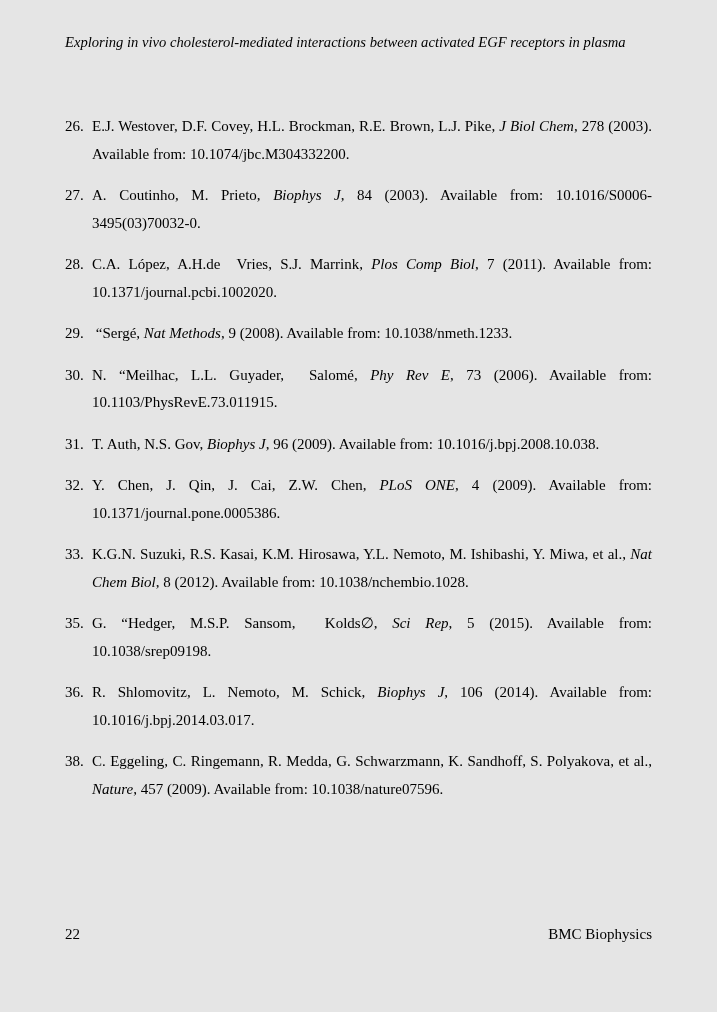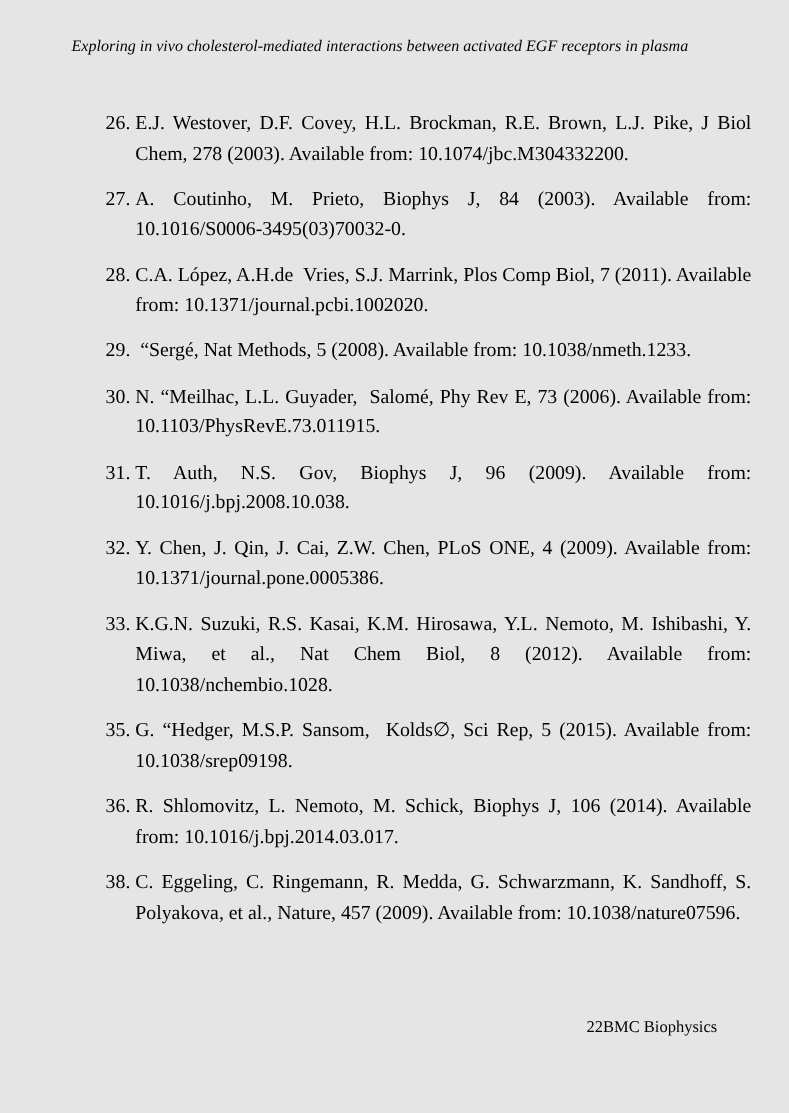--- a/index.html
+++ b/index.html
@@ -17,46 +17,45 @@
     left: 65px;
     top: 32px;
     width: 600px;
     font-style: italic;
     font-size: 14.6px;
     line-height: 21px;
   }
   .ref-list {
     position: absolute;
     left: 65px;
-    top: 98px;
+    top: 113px;
     width: 587px;
-    font-size: 18px;
+    font-size: 15px;
     line-height: 27.5px;
-    margin-left: 31px;
   }
   .ref {
     position: relative;
     padding-left: 27px;
     margin: 0 0 14px 0;
     text-align: justify;
   }
   .ref:last-child { margin-bottom: 0; }
   .ref-num {
     position: absolute;
     left: 0;
     top: 0;
   }
-  .jrnl { }
+  .jrnl { font-style: italic; }
   .page-footer {
     position: absolute;
     left: 65px;
     top: 925px;
     width: 587px;
     display: flex;
-    justify-content: flex-end;
+    justify-content: space-between;
     font-size: 15px;
     line-height: 18px;
   }
 </style>
 </head>
 <body>
 
 <div class="page">
 
   <div class="running-head">
@@ -64,21 +63,21 @@
   </div>
 
   <div class="ref-list">
 
     <div class="ref"><span class="ref-num">26.</span><span>E.J. Westover, D.F. Covey, H.L. Brockman, R.E. Brown, L.J. Pike, </span><span class="jrnl">J Biol Chem</span><span>, 278 (2003).  Available from: 10.1074/jbc.M304332200.</span></div>
 
     <div class="ref"><span class="ref-num">27.</span><span>A. Coutinho, M. Prieto, </span><span class="jrnl">Biophys J</span><span>, 84 (2003).  Available from: 10.1016/S0006-3495(03)70032-0.</span></div>
 
     <div class="ref"><span class="ref-num">28.</span><span>C.A. López, A.H.de&nbsp; Vries, S.J. Marrink, </span><span class="jrnl">Plos Comp Biol</span><span>, 7 (2011).  Available from: 10.1371/journal.pcbi.1002020.</span></div>
 
-    <div class="ref"><span class="ref-num">29.</span><span>&nbsp;“Sergé, </span><span class="jrnl">Nat Methods</span><span>, 5 (2008).  Available from: 10.1038/nmeth.1233.</span></div>
+    <div class="ref"><span class="ref-num">29.</span><span>&nbsp;“Sergé, </span><span class="jrnl">Nat Methods</span><span>, 9 (2008).  Available from: 10.1038/nmeth.1233.</span></div>
 
     <div class="ref"><span class="ref-num">30.</span><span>N. “Meilhac, L.L. Guyader,&nbsp; Salomé, </span><span class="jrnl">Phy Rev E</span><span>, 73 (2006).  Available from: 10.1103/PhysRevE.73.011915.</span></div>
 
     <div class="ref"><span class="ref-num">31.</span><span>T. Auth, N.S. Gov, </span><span class="jrnl">Biophys J</span><span>, 96 (2009).  Available from: 10.1016/j.bpj.2008.10.038.</span></div>
 
     <div class="ref"><span class="ref-num">32.</span><span>Y. Chen, J. Qin, J. Cai, Z.W. Chen, </span><span class="jrnl">PLoS ONE</span><span>, 4 (2009).  Available from: 10.1371/journal.pone.0005386.</span></div>
 
     <div class="ref"><span class="ref-num">33.</span><span>K.G.N. Suzuki, R.S. Kasai, K.M. Hirosawa, Y.L. Nemoto, M. Ishibashi, Y. Miwa, et al., </span><span class="jrnl">Nat Chem Biol</span><span>, 8 (2012).  Available from: 10.1038/nchembio.1028.</span></div>
 
 

